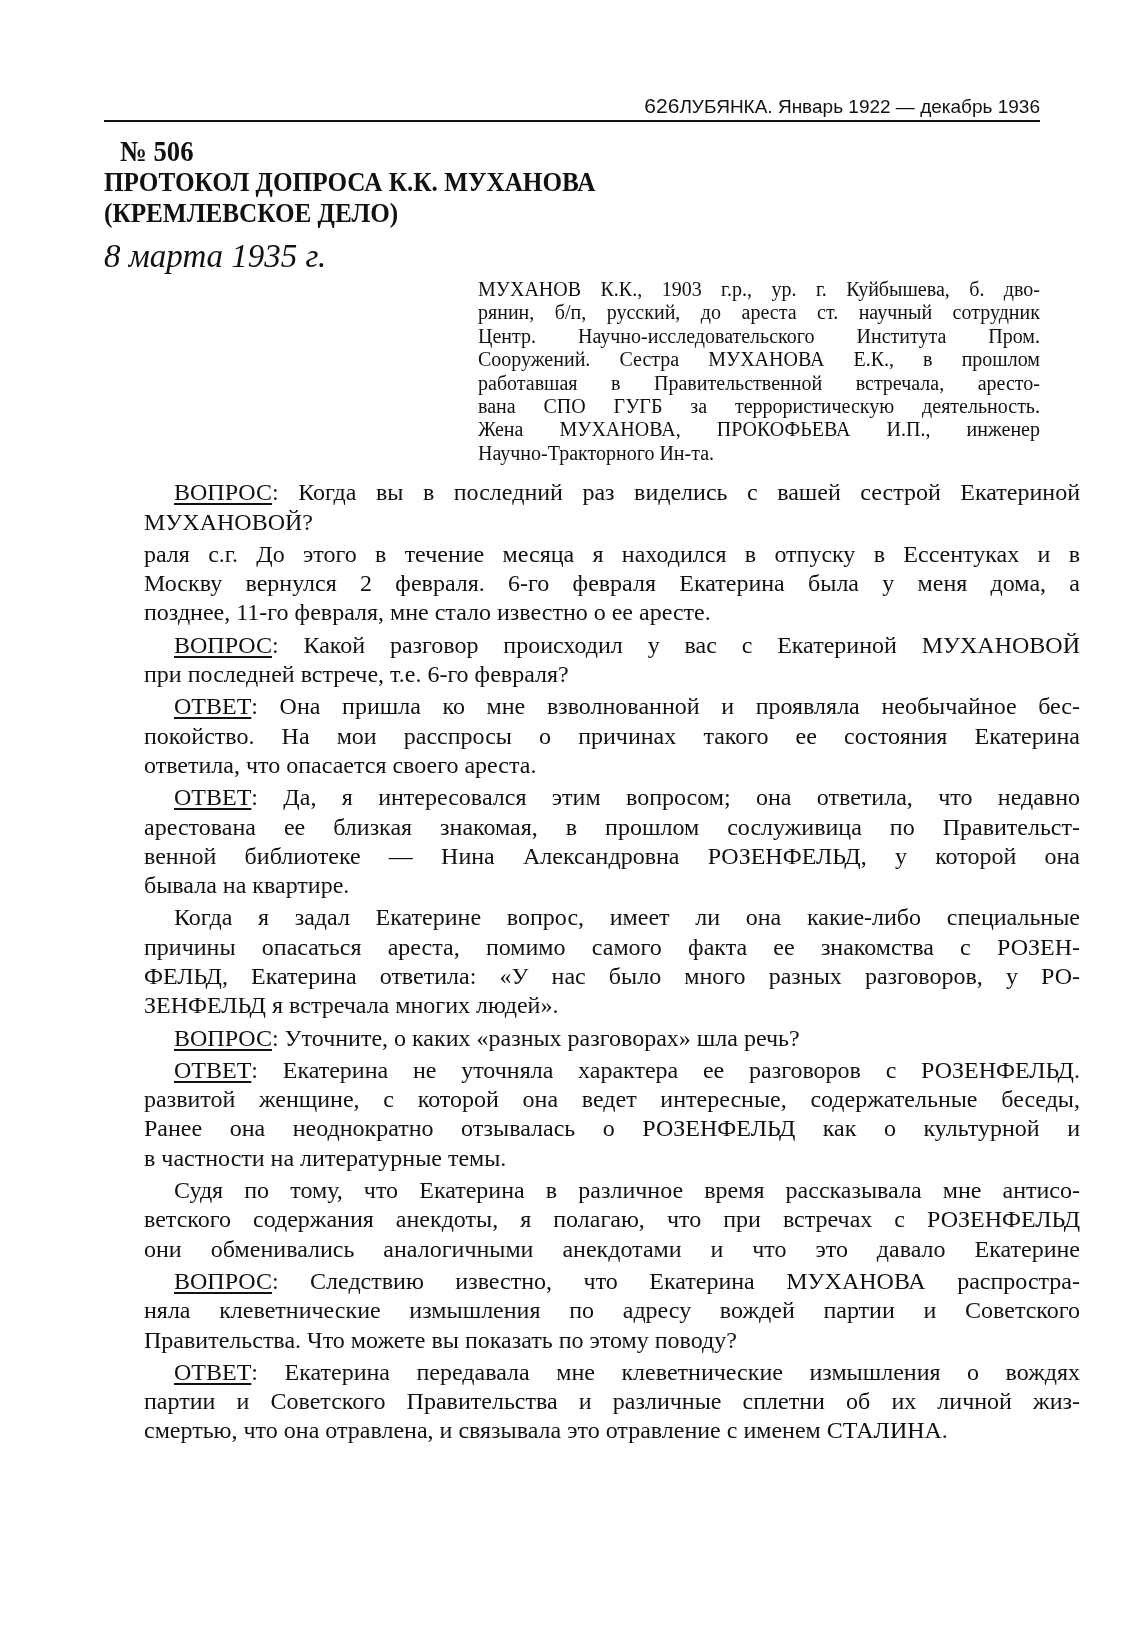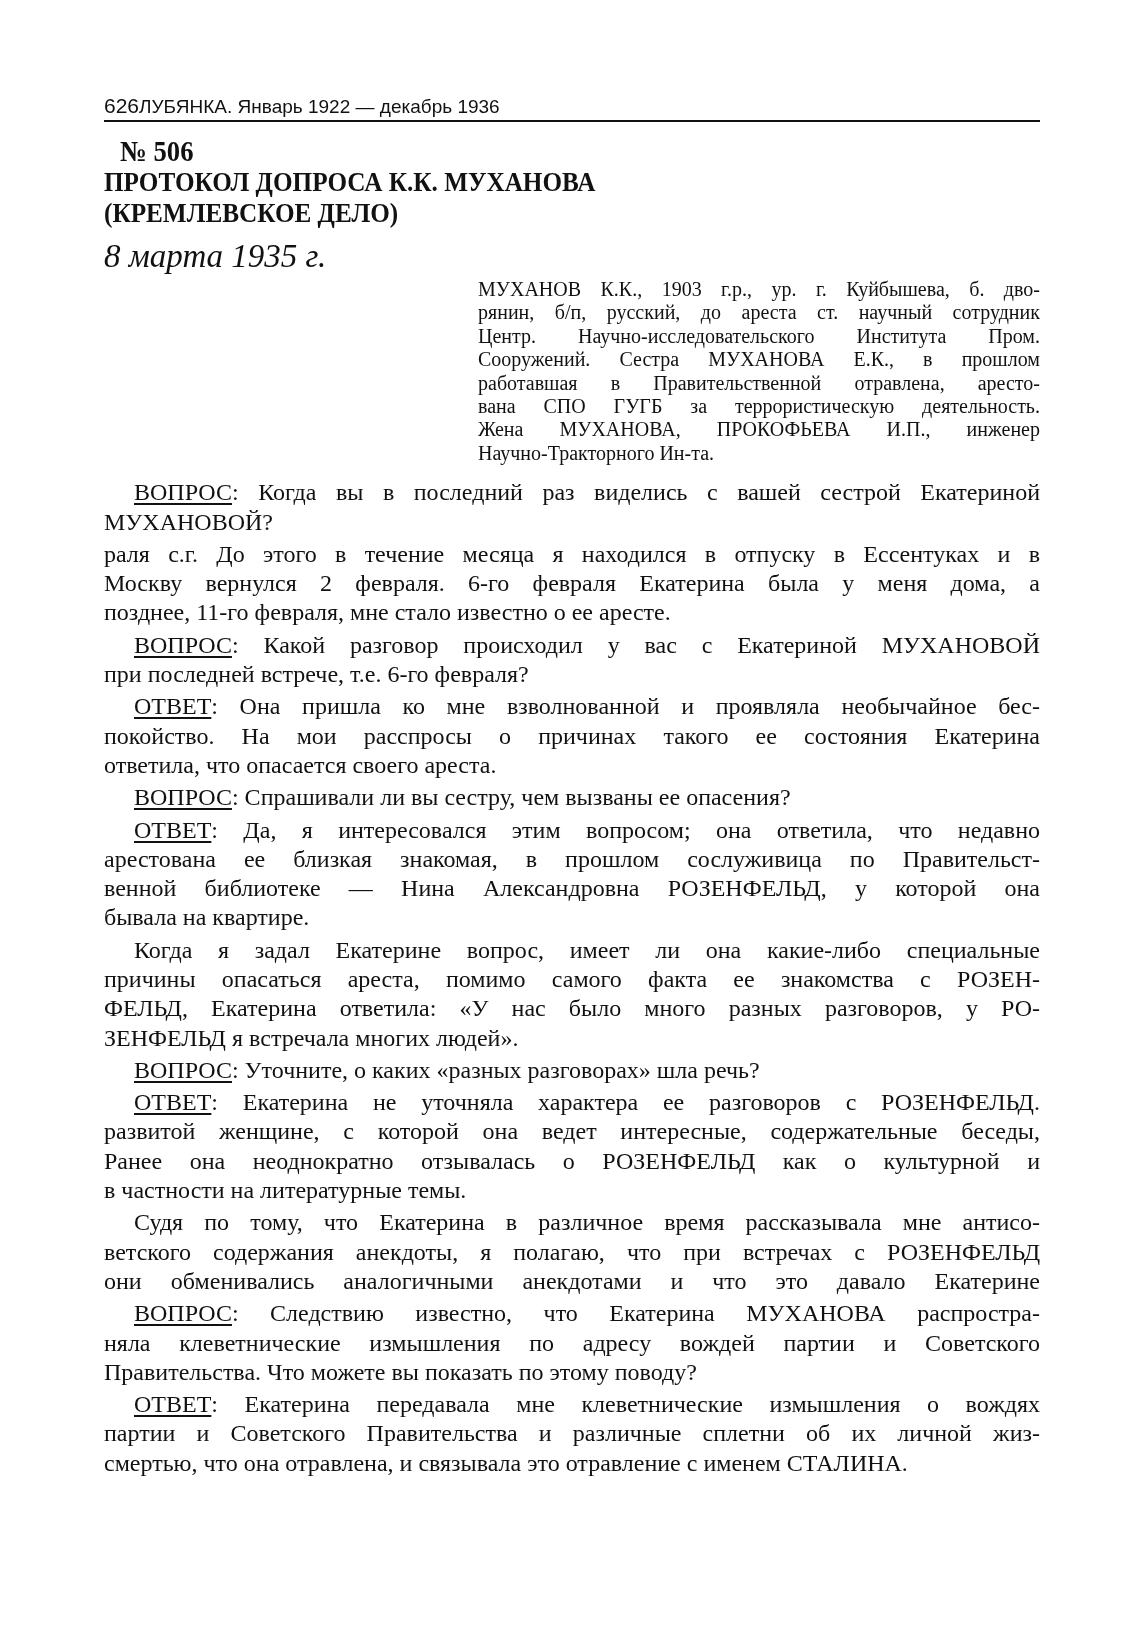--- a/index.html
+++ b/index.html
@@ -1,33 +1,33 @@
 <!DOCTYPE html>
 <html><head>
   <meta charset="utf-8">
   <style>
     html, body { margin: 0; padding: 0; background: #ffffff; }
     body { width: 1146px; height: 1650px; position: relative; overflow: hidden; color: #111; }
     .page { position: absolute; left: 104px; top: 90px; width: 936px; }
-    .running-head { display: flex; justify-content: flex-start; align-items: flex-end;
+    .running-head { display: flex; justify-content: flex-end; align-items: flex-end;
       font-family: "Liberation Sans", sans-serif; font-size: 19px; height: 28px;
       border-bottom: 2px solid #111; padding-bottom: 2px; }
     .running-head .pno { font-size: 21px; }
     .doc-number { margin-top: 14px; margin-left: 16px; font-family: "Liberation Serif", serif;
       font-weight: bold; font-size: 29px; line-height: 30px; transform: scaleX(0.92); transform-origin: left; }
     .doc-title { font-family: "Liberation Serif", serif; font-weight: bold; font-size: 28px;
       line-height: 31px; transform: scaleX(0.9); transform-origin: left; white-space: nowrap; }
     .doc-date { margin-top: 14px; font-family: "Liberation Serif", serif; font-style: italic;
       font-size: 33px; line-height: 28px; }
     .abstract { margin-left: 374px; margin-top: 8px; width: 562px;
       font-family: "Liberation Serif", serif; font-size: 20px; line-height: 23.4px; }
     .abstract .ln, .body .ln { display: block; white-space: nowrap; text-align: justify; text-align-last: justify; }
     .abstract .ln.last, .body .ln.last { text-align-last: left; }
     .body { margin-top: 13px; font-family: "Liberation Serif", serif; font-size: 24px;
-      line-height: 29.3px; width: 936px; }
+      line-height: 29.3px; width: 936px; margin-left: 40px; }
     .body .para { margin-bottom: 3px; }
     .body .ln.indent { padding-left: 30px; box-sizing: border-box; }
     .label { text-decoration: underline; text-underline-offset: 3px; }
   </style>
 </head>
 <body>
 
 <div class="page">
   <div class="running-head">
     <span class="pno">626</span>
@@ -39,21 +39,21 @@
     <div>ПРОТОКОЛ ДОПРОСА К.К. МУХАНОВА</div>
     <div>(КРЕМЛЕВСКОЕ ДЕЛО)</div>
   </div>
   <div class="doc-date">8 марта 1935 г.</div>
 
   <div class="abstract">
     <span class="ln">МУХАНОВ К.К., 1903 г.р., ур. г. Куйбышева, б. дво-</span>
     <span class="ln">рянин, б/п, русский, до ареста ст. научный сотрудник</span>
     <span class="ln">Центр. Научно-исследовательского Института Пром.</span>
     <span class="ln">Сооружений. Сестра МУХАНОВА Е.К., в прошлом</span>
-    <span class="ln">работавшая в Правительственной отравлена, аресто-</span>
+    <span class="ln">работавшая в Правительственной встречала, аресто-</span>
     <span class="ln">вана СПО ГУГБ за террористическую деятельность.</span>
     <span class="ln">Жена МУХАНОВА, ПРОКОФЬЕВА И.П., инженер</span>
     <span class="ln last">Научно-Тракторного Ин-та.</span>
   </div>
 
   <div class="body" id="body">
       <div class="para">
         <span class="ln indent"><span class="label">ВОПРОС</span><span>: Когда вы в последний раз виделись с вашей сестрой Екатериной</span></span>
         <span class="ln last"><span>МУХАНОВОЙ?</span></span>
       </div>
@@ -63,23 +63,20 @@
         <span class="ln last"><span>позднее, 11-го февраля, мне стало известно о ее аресте.</span></span>
       </div>
       <div class="para">
         <span class="ln indent"><span class="label">ВОПРОС</span><span>: Какой разговор происходил у вас с Екатериной МУХАНОВОЙ</span></span>
         <span class="ln last"><span>при последней встрече, т.е. 6-го февраля?</span></span>
       </div>
       <div class="para">
         <span class="ln indent"><span class="label">ОТВЕТ</span><span>: Она пришла ко мне взволнованной и проявляла необычайное бес-</span></span>
         <span class="ln"><span>покойство. На мои расспросы о причинах такого ее состояния Екатерина</span></span>
         <span class="ln last"><span>ответила, что опасается своего ареста.</span></span>
-      </div>
-      <div class="para">
-        <span class="ln indent last"><span class="label">ВОПРОС</span><span>: Спрашивали ли вы сестру, чем вызваны ее опасения?</span></span>
       </div>
       <div class="para">
         <span class="ln indent"><span class="label">ОТВЕТ</span><span>: Да, я интересовался этим вопросом; она ответила, что недавно</span></span>
         <span class="ln"><span>арестована ее близкая знакомая, в прошлом сослуживица по Правительст-</span></span>
         <span class="ln"><span>венной библиотеке — Нина Александровна РОЗЕНФЕЛЬД, у которой она</span></span>
         <span class="ln last"><span>бывала на квартире.</span></span>
       </div>
       <div class="para">
         <span class="ln indent"><span>Когда я задал Екатерине вопрос, имеет ли она какие-либо специальные</span></span>
         <span class="ln"><span>причины опасаться ареста, помимо самого факта ее знакомства с РОЗЕН-</span></span>

